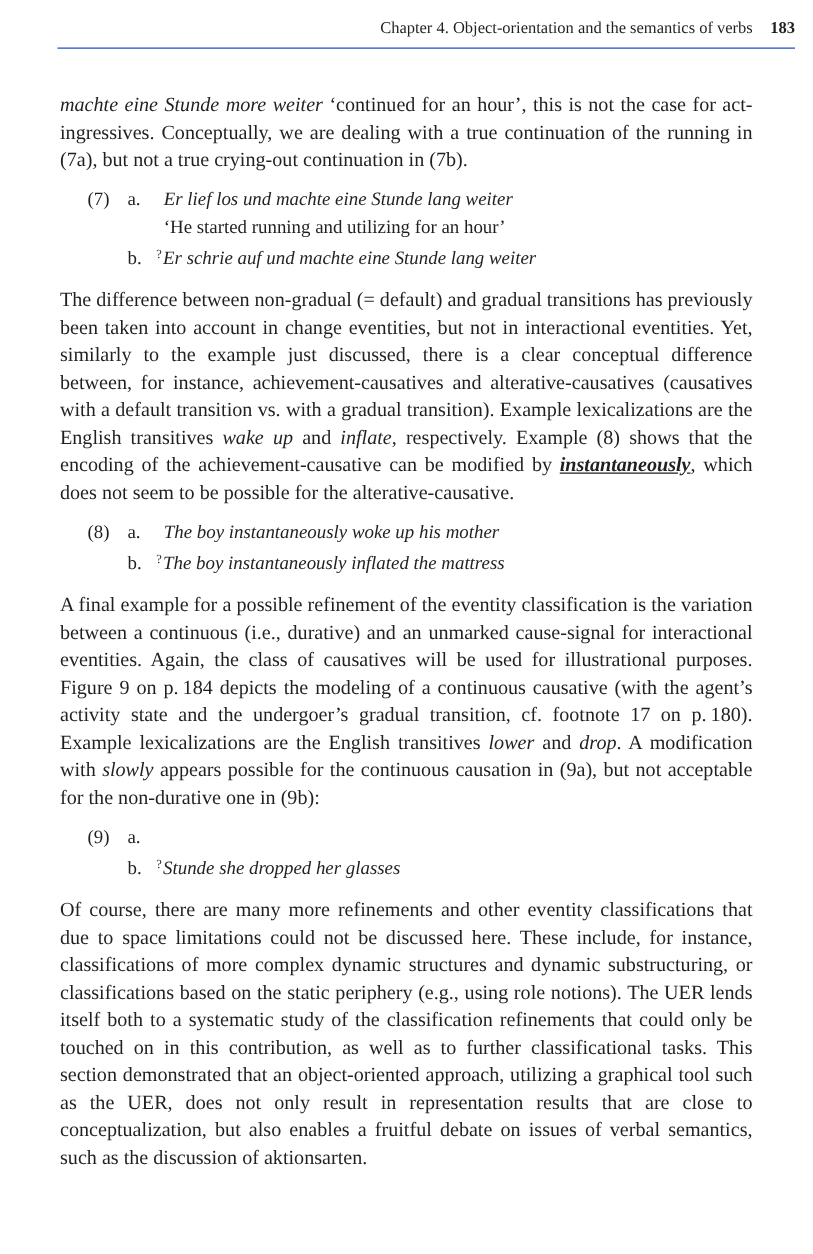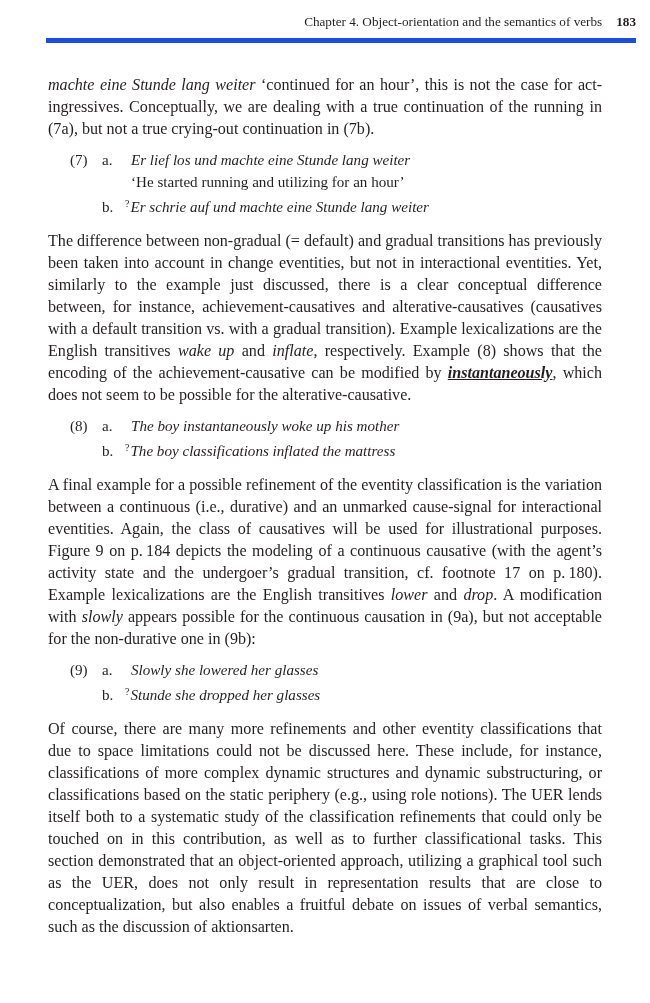--- a/index.html
+++ b/index.html
@@ -14,21 +14,21 @@
       overflow: hidden;
       font-family: "Liberation Serif", "DejaVu Serif", serif;
       color: #231f20;
     }
     .running-head {
       position: absolute;
       left: 46px;
       right: 14px;
       top: 12px;
       height: 26px;
-      border-bottom: 5px solid #1d4ed8;
+      border-bottom: 1px solid #1d4ed8;
       text-align: right;
       font-size: 13.2px;
       line-height: 20px;
     }
     .running-head .folio {
       display: inline-block;
       margin-left: 14px;
       font-weight: bold;
     }
     .content {
@@ -83,21 +83,21 @@
   </style>
 </head>
 <body>
 
 <div class="running-head">
   <span>Chapter 4.  Object-orientation and the semantics of verbs</span><span class="folio">183</span>
 </div>
 
 <div class="content">
 
-  <p class="body"><i>machte eine Stunde lang weiter</i><span> ‘continued for an hour’, this is not the case for act-ingressives. Conceptually, we are dealing with a true continuation of the running in (7a), but not a true crying-out continuation in (7b).</span></p>
+  <p class="body"><i>machte eine Stunde more weiter</i><span> ‘continued for an hour’, this is not the case for act-ingressives. Conceptually, we are dealing with a true continuation of the running in (7a), but not a true crying-out continuation in (7b).</span></p>
 
   <div class="example">
     <div class="ex-row">
       <span class="ex-num">(7)</span>
       <span class="ex-letter">a.</span>
       <span class="ex-text"><span class="sentence">Er lief los und machte eine Stunde lang weiter</span></span>
     </div>
     <div class="gloss-row">‘He started running and utilizing for an hour’</div>
     <div class="ex-row">
       <span class="ex-num"></span>
@@ -110,31 +110,30 @@
 
   <div class="example">
     <div class="ex-row">
       <span class="ex-num">(8)</span>
       <span class="ex-letter">a.</span>
       <span class="ex-text"><span class="sentence">The boy instantaneously woke up his mother</span></span>
     </div>
     <div class="ex-row">
       <span class="ex-num"></span>
       <span class="ex-letter">b.</span>
-      <span class="ex-text" style="margin-left:-6px;"><span class="q-mark">?</span><span class="sentence">The boy classifications inflated the mattress</span></span>
+      <span class="ex-text" style="margin-left:-6px;"><span class="q-mark">?</span><span class="sentence">The boy instantaneously inflated the mattress</span></span>
     </div>
   </div>
 
   <p class="body"><span>A final example for a possible refinement of the eventity classification is the variation between a continuous (i.e., durative) and an unmarked cause-signal for interactional eventities. Again, the class of causatives will be used for illustrational purposes. Figure 9 on p. 184 depicts the modeling of a continuous causative (with the agent’s activity state and the undergoer’s gradual transition, cf. footnote 17 on p. 180). Example lexicalizations are the English transitives </span><i>lower</i><span> and </span><i>drop</i><span>. A modification with </span><i>slowly</i><span> appears possible for the continuous causation in (9a), but not acceptable for the non-durative one in (9b):</span></p>
 
   <div class="example">
     <div class="ex-row">
       <span class="ex-num">(9)</span>
       <span class="ex-letter">a.</span>
-      <span class="ex-text"><span class="sentence">Slowly she lowered her glasses</span></span>
     </div>
     <div class="ex-row">
       <span class="ex-num"></span>
       <span class="ex-letter">b.</span>
       <span class="ex-text" style="margin-left:-6px;"><span class="q-mark">?</span><span class="sentence">Stunde she dropped her glasses</span></span>
     </div>
   </div>
 
   <p class="body">Of course, there are many more refinements and other eventity classifications that due to space limitations could not be discussed here. These include, for instance, classifications of more complex dynamic structures and dynamic substructuring, or classifications based on the static periphery (e.g., using role notions). The UER lends itself both to a systematic study of the classification refinements that could only be touched on in this contribution, as well as to further classificational tasks. This section demonstrated that an object-oriented approach, utilizing a graphical tool such as the UER, does not only result in representation results that are close to conceptualization, but also enables a fruitful debate on issues of verbal semantics, such as the discussion of aktionsarten.</p>
 

